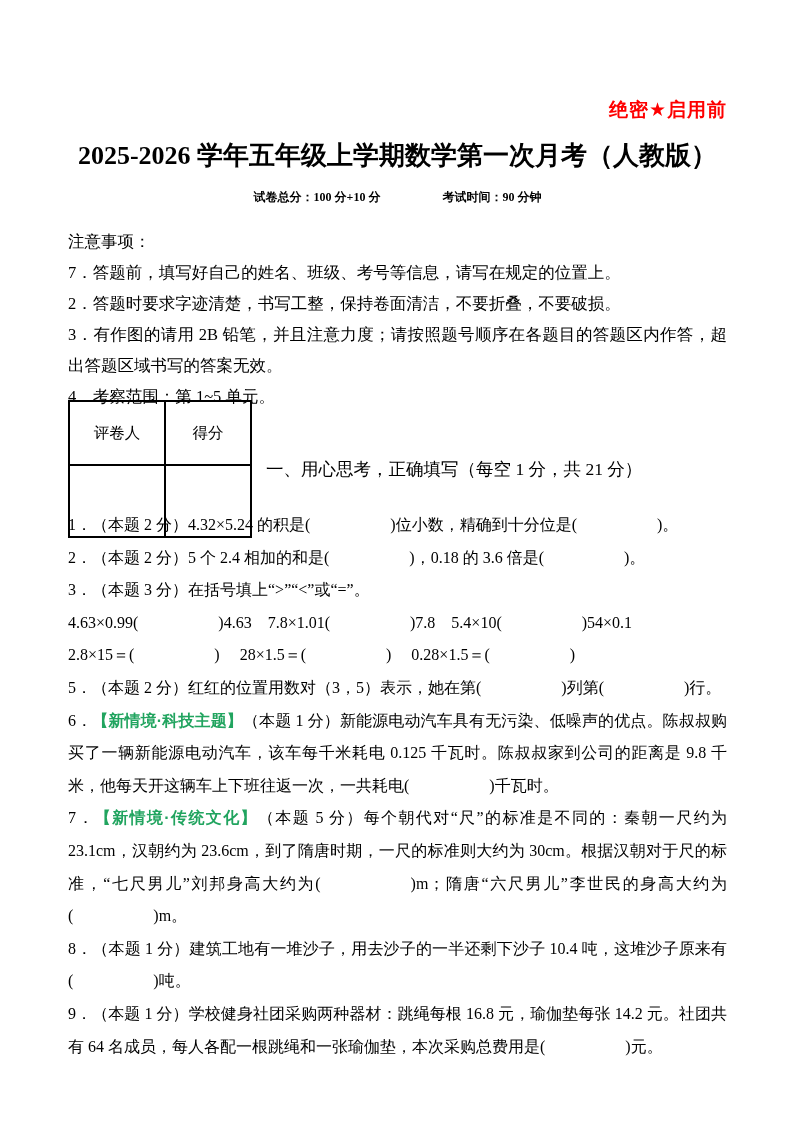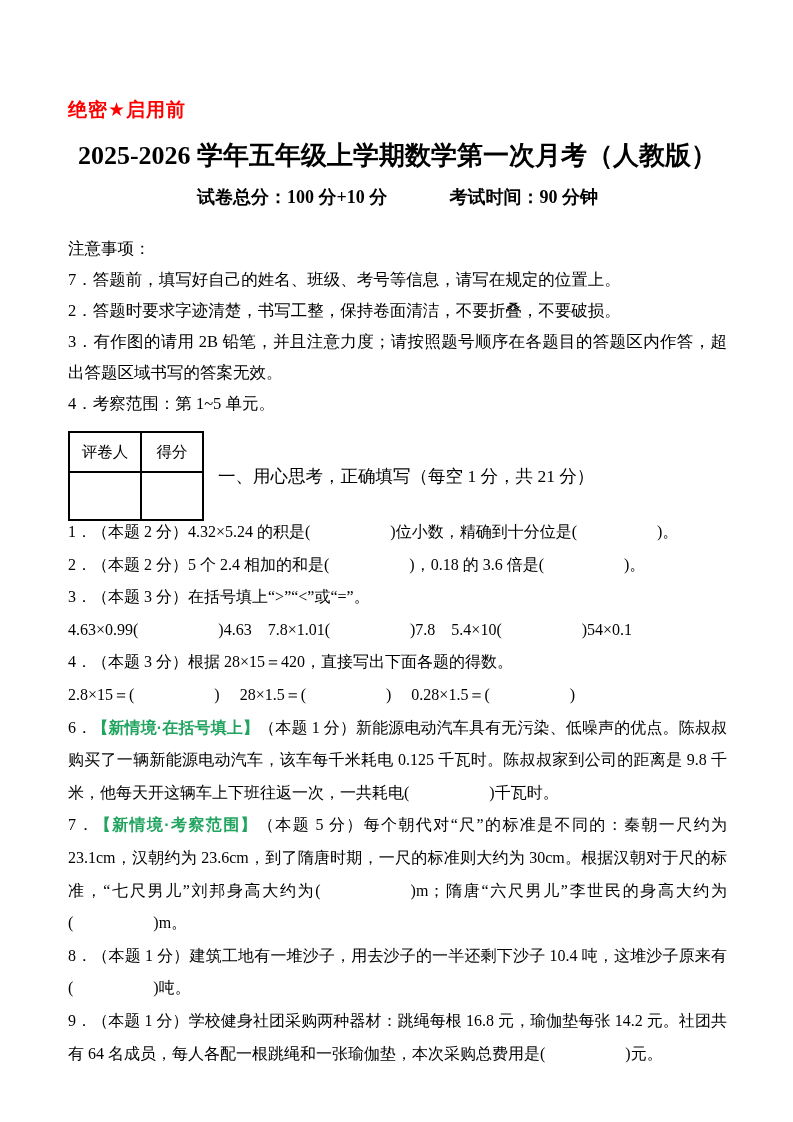--- a/index.html
+++ b/index.html
@@ -13,58 +13,59 @@
     color: #000;
     overflow: hidden;
   }
   .secret {
     color: #fe0000;
     font-weight: bold;
     font-size: 19px;
     line-height: 24px;
     font-family: "Liberation Sans", "DejaVu Sans", sans-serif;
     letter-spacing: 1px;
+    text-align: right;
   }
   .title {
     text-align: center;
     font-weight: bold;
     font-size: 26px;
     line-height: 32px;
     margin-top: 18px;
   }
   .subtitle {
     text-align: center;
     font-weight: bold;
-    font-size: 18px;
+    font-size: 12px;
     line-height: 26px;
     margin-top: 12px;
   }
   .subtitle .gap { display: inline-block; width: 62px; }
-  .notes { margin-top: 23px; }
+  .notes { margin-top: 16px; }
   .notes p {
     margin: 0;
     font-size: 16.5px;
     line-height: 31px;
     text-align: justify;
   }
   .grader-row {
     display: flex;
     align-items: center;
     margin-top: 20px;
     height: 74px;
   }
   .grader-table {
     border-collapse: collapse;
     flex: 0 0 auto;
   }
   .grader-table td {
     border: 2px solid #000;
     text-align: center;
     font-size: 15.5px;
-    padding: 4px;
+    padding: 16px;
   }
   .grader-table .r1 td { width: 62px; height: 30px; }
   .grader-table .r1 td:last-child { width: 52px; }
   .grader-table .r2 td { height: 38px; }
   .section-heading {
     font-weight: normal;
     font-size: 17.5px;
     margin-left: 14px;
     white-space: nowrap;
   }
@@ -115,24 +116,24 @@
 </div>
 
 <div class="questions">
   <p><span>1．（本题 2 分）</span><span>4.32×5.24 的积是(　　　　　)位小数，精确到十分位是(　　　　　)。</span></p>
 
   <p><span>2．（本题 2 分）</span><span>5 个 2.4 相加的和是(　　　　　)，0.18 的 3.6 倍是(　　　　　)。</span></p>
 
   <p><span>3．（本题 3 分）</span><span>在括号填上“&gt;”“&lt;”或“=”。</span></p>
   <p>4.63×0.99(　　　　　)4.63　7.8×1.01(　　　　　)7.8　5.4×10(　　　　　)54×0.1</p>
 
-  <p><span>4．（本题 3 分）</span><span>根据 28×15＝420，直接写出下面各题的得数。</span></p>
   <p>2.8×15＝(　　　　　)　 28×1.5＝(　　　　　)　 0.28×1.5＝(　　　　　)</p>
 
+  <p><span>5．（本题 2 分）</span><span>红红的位置用数对（3，5）表示，她在第(　　　　　)列第(　　　　　)行。</span></p>
 
-  <p><span>6．</span><span class="tag">【新情境·在括号填上】</span><span>（本题 1 分）新能源电动汽车具有无污染、低噪声的优点。陈叔叔购买了一辆新能源电动汽车，该车每千米耗电 0.125 千瓦时。陈叔叔家到公司的距离是 9.8 千米，他每天开这辆车上下班往返一次，一共耗电(　　　　　)千瓦时。</span></p>
+  <p><span>6．</span><span class="tag">【新情境·科技主题】</span><span>（本题 1 分）新能源电动汽车具有无污染、低噪声的优点。陈叔叔购买了一辆新能源电动汽车，该车每千米耗电 0.125 千瓦时。陈叔叔家到公司的距离是 9.8 千米，他每天开这辆车上下班往返一次，一共耗电(　　　　　)千瓦时。</span></p>
 
-  <p><span>7．</span><span class="tag">【新情境·考察范围】</span><span>（本题 5 分）每个朝代对“尺”的标准是不同的：秦朝一尺约为 23.1cm，汉朝约为 23.6cm，到了隋唐时期，一尺的标准则大约为 30cm。根据汉朝对于尺的标准，“七尺男儿”刘邦身高大约为(　　　　　)m；隋唐“六尺男儿”李世民的身高大约为(　　　　　)m。</span></p>
+  <p><span>7．</span><span class="tag">【新情境·传统文化】</span><span>（本题 5 分）每个朝代对“尺”的标准是不同的：秦朝一尺约为 23.1cm，汉朝约为 23.6cm，到了隋唐时期，一尺的标准则大约为 30cm。根据汉朝对于尺的标准，“七尺男儿”刘邦身高大约为(　　　　　)m；隋唐“六尺男儿”李世民的身高大约为(　　　　　)m。</span></p>
 
   <p><span>8．（本题 1 分）</span><span>建筑工地有一堆沙子，用去沙子的一半还剩下沙子 10.4 吨，这堆沙子原来有(　　　　　)吨。</span></p>
 
   <p><span>9．（本题 1 分）</span><span>学校健身社团采购两种器材：跳绳每根 16.8 元，瑜伽垫每张 14.2 元。社团共有 64 名成员，每人各配一根跳绳和一张瑜伽垫，本次采购总费用是(　　　　　)元。</span></p>
 </div>
 
 </body></html>

